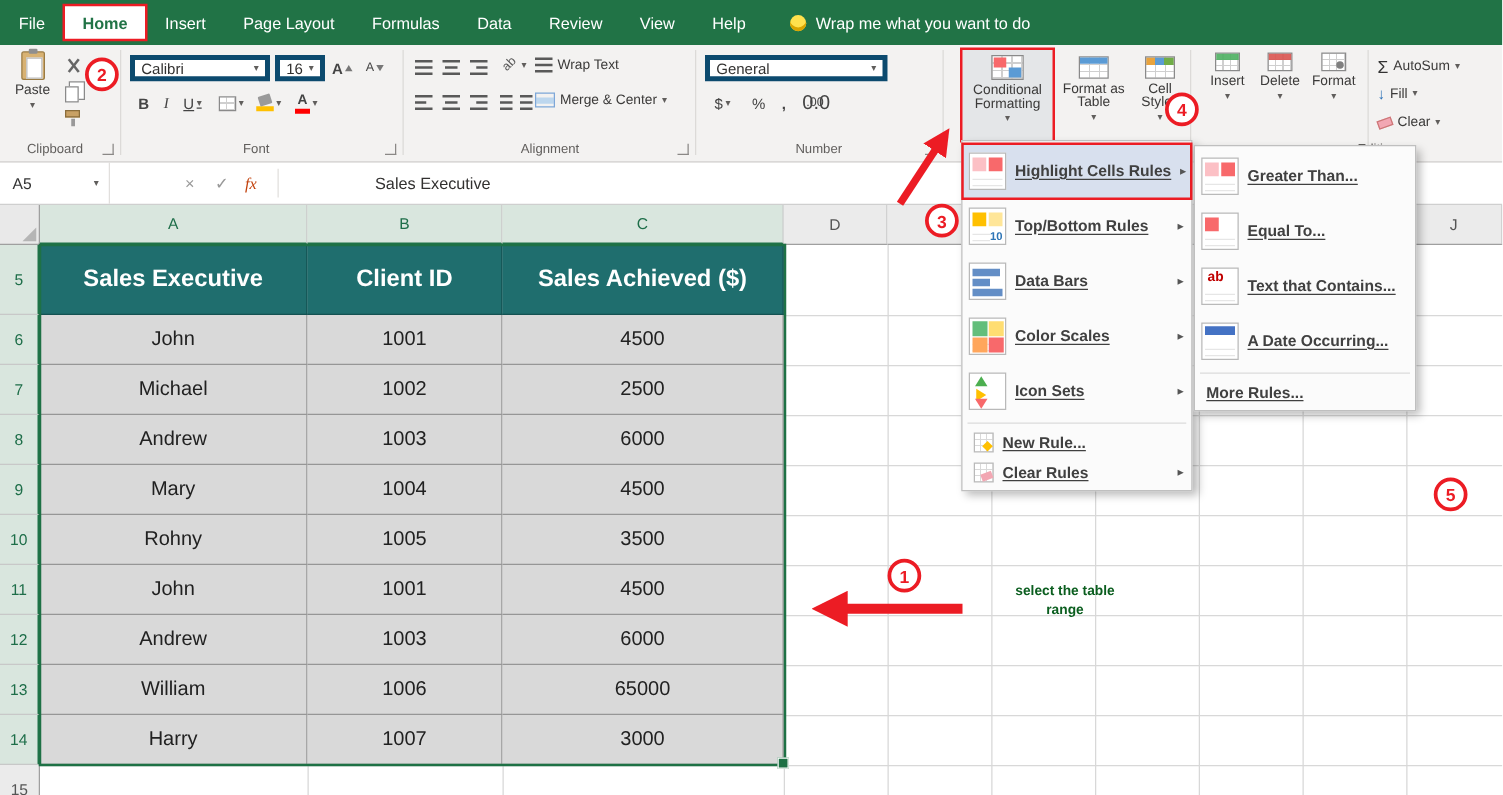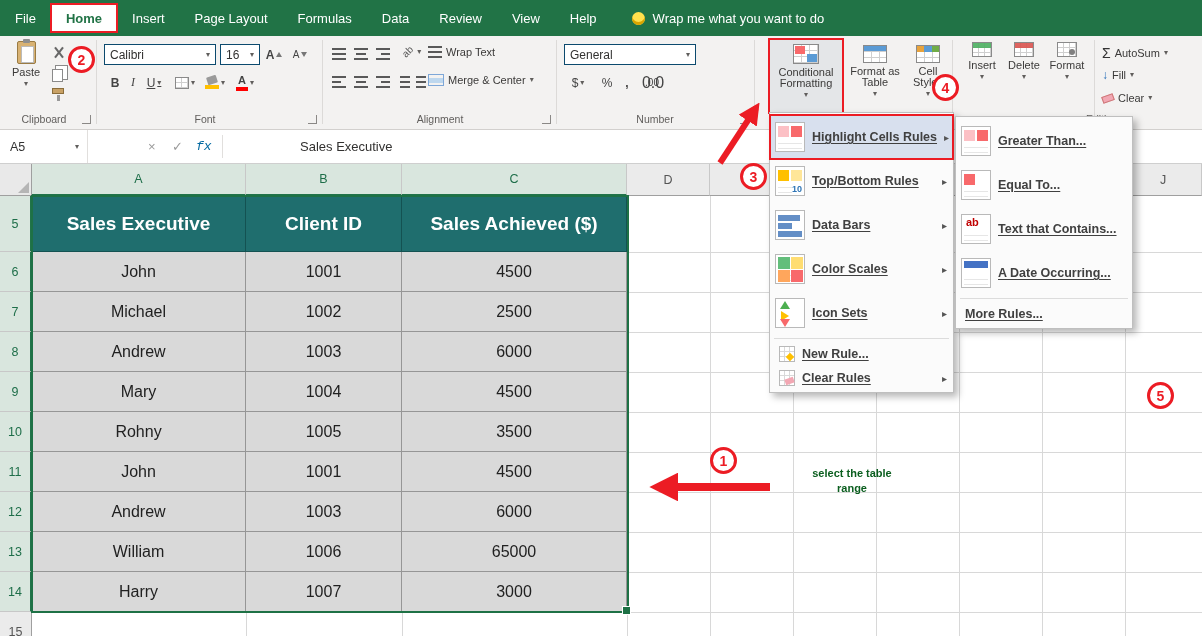--- a/index.html
+++ b/index.html
@@ -16,21 +16,21 @@
 
   
   #ribbon { position:absolute; left:0; top:36px; width:100%; height:94px; background:#F3F2F1; border-bottom:1px solid #D2D0CE; z-index:4; }
   .gsep { position:absolute; top:4px; height:84px; width:1px; background:#DCDAD8; }
   .glabel { position:absolute; top:77px; font-size:10.5px; color:#605E5C; text-align:center; }
   .launcher { position:absolute; top:79px; width:9px; height:9px; border-right:1px solid #8A8886; border-bottom:1px solid #8A8886; }
   .rtext { font-size:11px; color:#3B3A39; }
   .caret { font-size:8px; color:#605E5C; line-height:1; }
   .bigbtn { position:absolute; display:flex; flex-direction:column; align-items:center; justify-content:flex-start; gap:2px; color:#3B3A39; font-size:11px; }
   .rowbtn { position:absolute; display:flex; align-items:center; gap:4px; color:#3B3A39; font-size:11px; }
-  .combo { position:absolute; height:21px; background:#fff; border:1px solid #0c4a6e; display:flex; align-items:center; justify-content:space-between; padding:0 5px; font-size:12px; color:#323130; }
+  .combo { position:absolute; height:21px; background:#fff; border:4px solid #0c4a6e; display:flex; align-items:center; justify-content:space-between; padding:0 5px; font-size:12px; color:#323130; }
   .fbtn { position:absolute; top:36px; height:21px; display:flex; align-items:center; justify-content:center; gap:2px; color:#444; font-size:12px; }
 
   .ico-clip { width:19px; height:23px; background:#D8B273; border:1px solid #9A7B43; border-radius:2px; position:relative; }
   .ico-clip::before { content:""; position:absolute; left:3px; top:4px; width:11px; height:15px; background:#fff; border:1px solid #BBB; }
   .ico-clip::after { content:""; position:absolute; left:5px; top:-3px; width:7px; height:4px; background:#8F8F8F; border-radius:1px; }
   .ico-cut { width:13px; height:13px; position:relative; }
   .ico-cut::before,.ico-cut::after { content:""; position:absolute; left:6px; top:0; width:2px; height:13px; background:#666; }
   .ico-cut::before { transform:rotate(38deg); } .ico-cut::after { transform:rotate(-38deg); }
   .ico-copy { width:11px; height:13px; border:1px solid #8A8A8A; background:#fff; position:relative; margin-top:3px; }
   .ico-copy::before { content:""; position:absolute; left:2px; top:-5px; width:11px; height:13px; border:1px solid #8A8A8A; background:#fff; z-index:-1; }
@@ -307,21 +307,21 @@
         </span>
       </div>
     <div class="rowbtn" style="left:428px;top:38px">
       <span class="ico-merge"></span>
       <span class="rtext">Merge &amp; Center</span>
       <span class="caret">▾</span>
     </div>
     <div class="glabel" style="left:390px;width:100px">Alignment</div>
     <div class="launcher" style="left:542px"></div>
 
-    <div class="combo" style="left:564px;top:8px;width:132px">
+    <div class="combo" style="left:564px;top:8px;width:146px">
       <span>General</span>
       <span class="caret">▾</span>
     </div>
     <div class="fbtn" style="left:564px;width:28px">
         <span>$</span>
         <span class="caret">▾</span>
       </div>
     <div class="fbtn" style="left:598px;width:18px">
         <span>%</span>
       </div>
@@ -394,21 +394,21 @@
     <div id="namebox">
       <span>A5</span>
       <span class="caret">▾</span>
     </div>
     <div class="fbicon" style="left:148px">
         <span>×</span>
       </div>
     <div class="fbicon" style="left:172px">
         <span>✓</span>
       </div>
-    <div class="fbicon" style="left:196px;font-style:italic;color:#0369a1;font-family:Liberation Mono, monospace">
+    <div class="fbicon" style="left:196px;font-style:italic;color:#c2410c;font-family:Liberation Serif, serif">
         <span>fx</span>
       </div>
     <div class="fsep" style="left:222px"></div>
     <div id="fvalue">Sales Executive</div>
   </div>
 
   <div id="corner"></div>
   <div class="colh sel" style="left:32px;width:214px">A</div>
   <div class="colh sel" style="left:246px;width:156px">B</div>
   <div class="colh sel" style="left:402px;width:225px">C</div>

